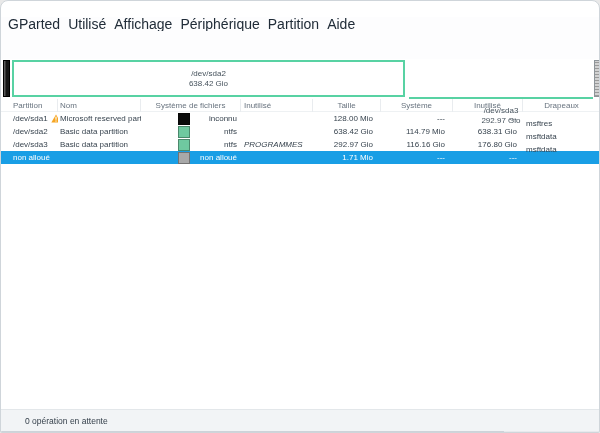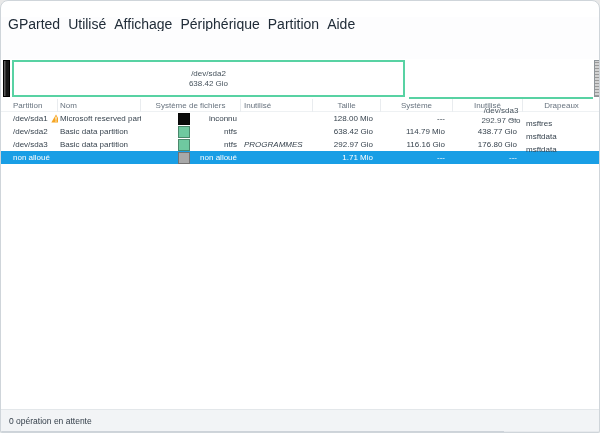--- a/index.html
+++ b/index.html
@@ -60,21 +60,21 @@
   .fs-swatch{width:12px;height:12px;margin-left:37px;border:1px solid rgba(0,0,0,.32);flex:0 0 auto;}
   .fs-name{flex:1;text-align:right;padding-right:4px;}
   .c-label{padding-left:3px;font-style:italic;}
   .c-size,.c-used{text-align:right;padding-right:8px;}
   .c-unused{text-align:right;padding-right:6px;}
   .c-flags{padding-left:3px;margin-top:9px;}
   .prow.selected{background:#199ee5;color:#ffffff;}
 
   
   .statusbar{position:absolute;left:0;top:408px;width:100%;height:22px;background:#f2f4f6;
-             border-top:1px solid #e3e7ea;display:flex;align-items:center;padding-left:8px;
+             border-top:1px solid #e3e7ea;display:flex;align-items:center;padding-left:24px;
              font-size:8.5px;color:#333e49;}
   .bottom-edge{position:absolute;left:0;top:430px;width:100%;height:3px;background:#cdd3d9;}
   .bottom-edge .grip{position:absolute;right:0;top:0;height:3px;width:95px;background:#e7eaed;}
 
   svg{display:block;}
 </style>
 </head>
 <body>
 
 <div class="window">
@@ -204,21 +204,21 @@
         <span>/dev/sda2</span>
       </div>
       <div class="cell c-name">Basic data partition</div>
       <div class="cell c-fs">
         <span class="fs-swatch" style="background-color: rgb(111, 201, 160);"></span>
         <span class="fs-name">ntfs</span>
       </div>
       <div class="cell c-label"></div>
       <div class="cell c-size">638.42 Gio</div>
       <div class="cell c-used">114.79 Mio</div>
-      <div class="cell c-unused">438.77 Gio</div>
+      <div class="cell c-unused">638.31 Gio</div>
       <div class="cell c-flags">msftdata</div>
     </div>
 
     <div class="prow">
       <div class="cell c-part">
         <span>/dev/sda3</span>
       </div>
       <div class="cell c-name">Basic data partition</div>
       <div class="cell c-fs">
         <span class="fs-swatch" style="background-color: rgb(111, 201, 160);"></span>

